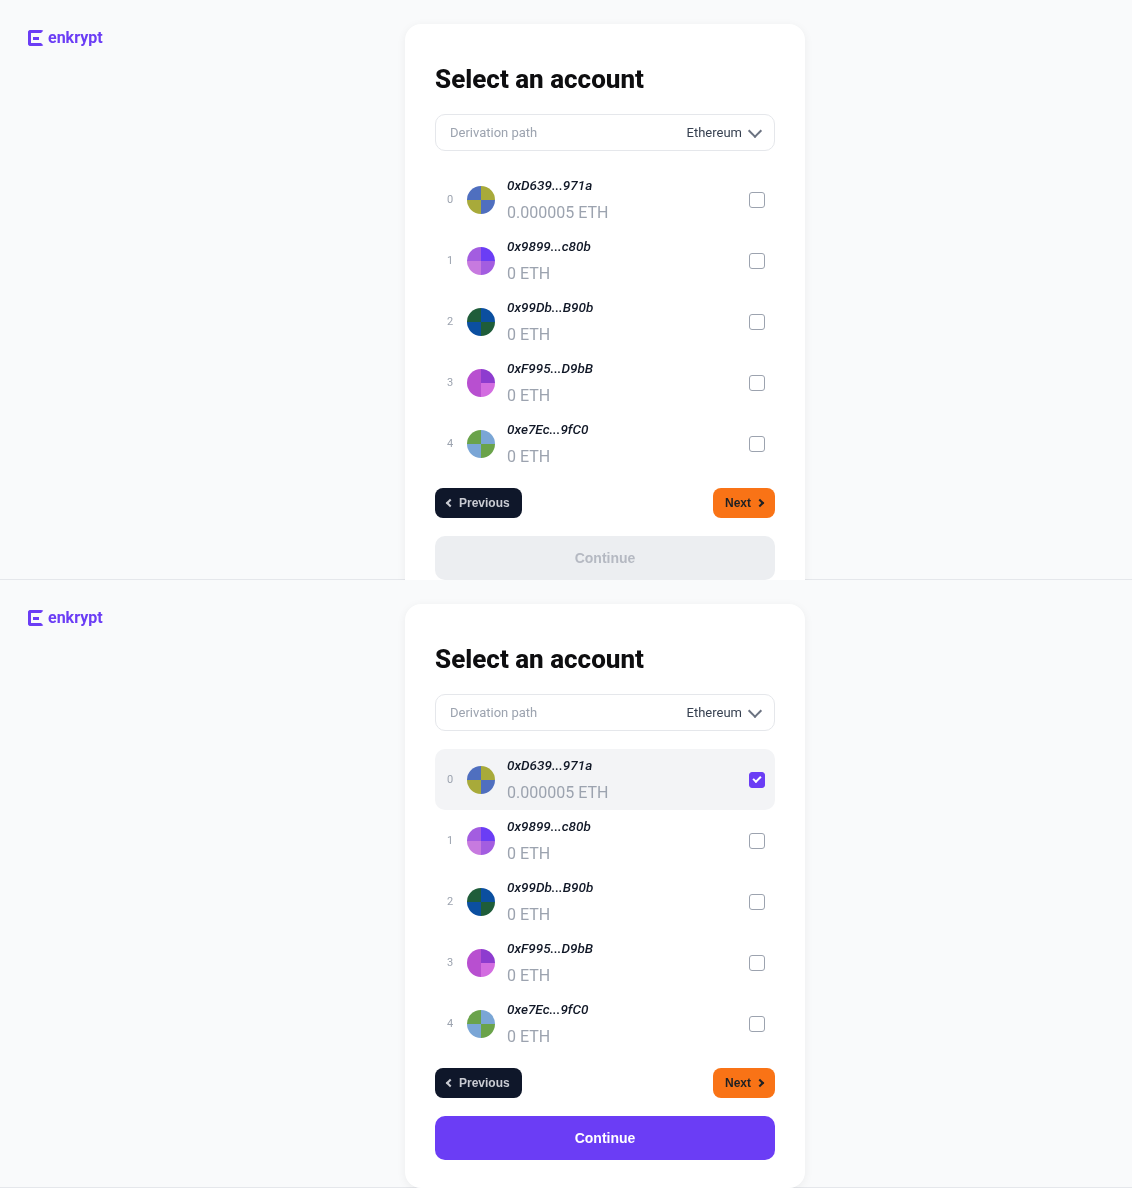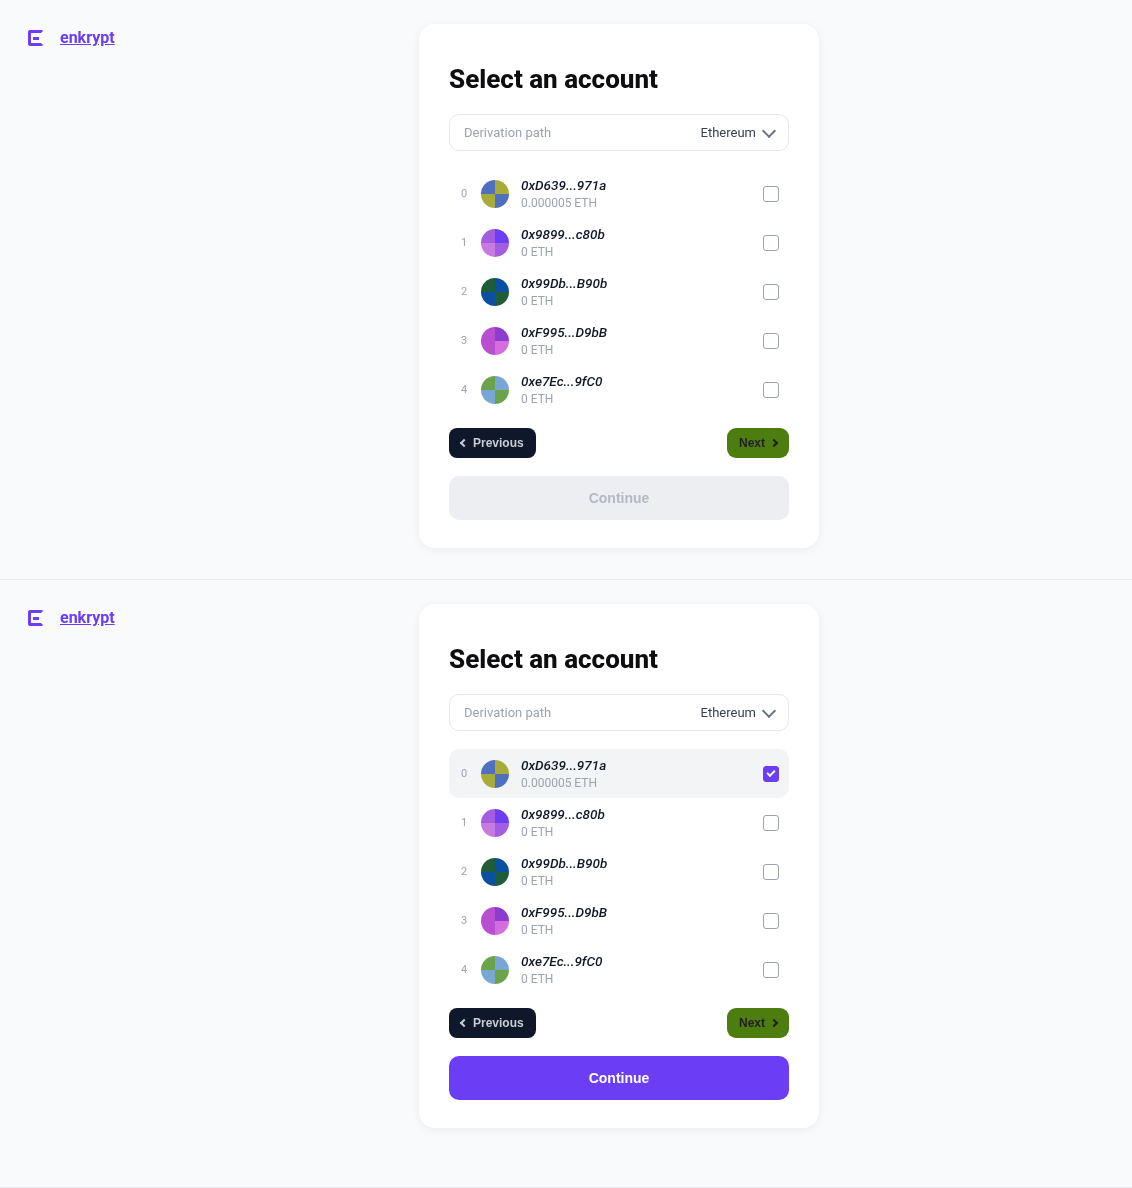--- a/index.html
+++ b/index.html
@@ -16,45 +16,44 @@
     position: relative;
     border-bottom: 1px solid #e5e7eb;
   }
   .panel2 { height: 608px; }
   .logo {
     position: absolute;
     top: 28px;
     left: 28px;
     display: flex;
     align-items: center;
-    gap: 16px;
+    gap: 4px;
     color: #6b3df5;
     font-weight: 700;
     font-size: 16px;
-    text-decoration: underline;
   }
   .logo-mark {
     width: 16px;
     height: 16px;
     border: 3px solid #6b3df5;
     border-right-color: transparent;
     border-radius: 3px;
     display: inline-block;
     position: relative;
   }
   .logo-mark::after{
     content:"";
     position:absolute;
     left:2px; top:4px;
     width:6px; height:3px;
     background:#6b3df5;
   }
   .card {
     position: absolute;
-    left: 419px;
+    left: 405px;
     top: 24px;
     width: 400px;
     background: #fff;
     border-radius: 16px;
     box-shadow: 0 2px 10px rgba(0,0,0,0.06);
     padding: 40px 30px 28px 30px;
   }
   .title {
     font-size: 26px;
     font-weight: 800;
@@ -109,21 +108,21 @@
     width: 28px; height: 28px;
     border-radius: 50%;
     flex: 0 0 28px;
     display: flex;
     flex-wrap: wrap;
     overflow: hidden;
   }
   .avatar span { width: 50%; height: 50%; }
   .info { flex: 1; min-width: 0; }
   .addr { font-size: 13.5px; color: #111827; font-weight: 500; font-style: italic; }
-  .bal { font-size: 12px; color: #9ca3af; margin-top: 3px; }
+  .bal { font-size: 16px; color: #9ca3af; margin-top: 10px; }
   .checkbox {
     width: 16px; height: 16px;
     border: 1.5px solid #9ca3af;
     border-radius: 3px;
     display: flex; align-items: center; justify-content: center;
   }
   .checkbox.checked {
     background: #6b3df5;
     border-color: #6b3df5;
   }
@@ -150,23 +149,22 @@
     padding: 8px 12px;
     border: none;
     cursor: pointer;
   }
   .pbtn.prev {
     background: #0f172a;
     color: #c9cbd2;
     cursor: default;
   }
   .pbtn.next {
-    background: #4d7c0f;
+    background: #f97316;
     color: #1f2124;
-    border-radius: 9px;
   }
   .arrow-l, .arrow-r {
     width: 6px; height: 6px;
     border-top: 2px solid currentColor;
     border-right: 2px solid currentColor;
   }
   .arrow-l { transform: rotate(-135deg); }
   .arrow-r { transform: rotate(45deg); }
   .continue {
     width: 100%;

